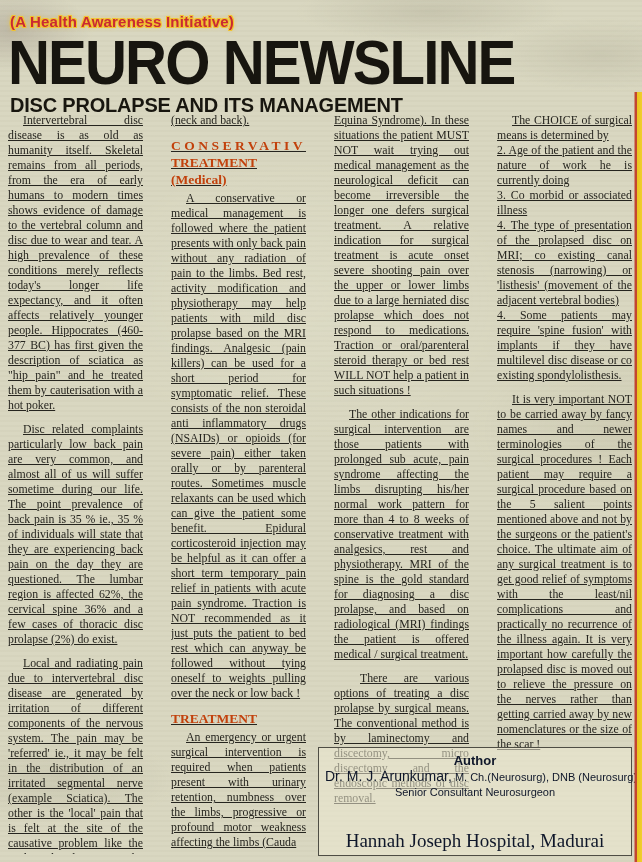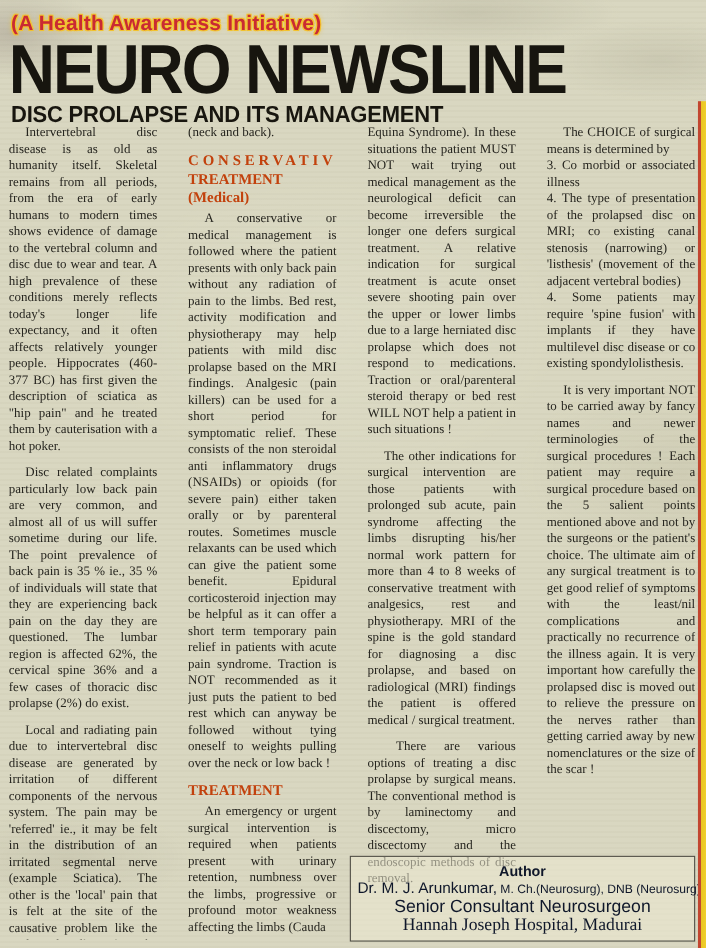--- a/index.html
+++ b/index.html
@@ -32,21 +32,21 @@
   
   .edge-strip {
     position:absolute; right:0; top:92px; bottom:0; width:8px;
     background:linear-gradient(to right, rgba(0,0,0,0) 0px, #c24630 1px, #c24630 3px, #e9c41f 3px, #f0cf2e 8px);
   }
 
   .masthead { position:relative; padding:12px 8px 0 10px; }
 
   .initiative {
     font-family:"Liberation Sans", sans-serif;
-    font-weight:bold; font-size:19px; line-height:20px;
+    font-weight:bold; font-size:15px; line-height:20px;
     color:#c92a33;
     letter-spacing:0.2px;
     text-shadow:
       1px 1px 0 #f2c22e, -1px -1px 0 #f2c22e, 1px -1px 0 #f2c22e, -1px 1px 0 #f2c22e,
       0 0 5px rgba(242,194,46,0.95);
     width:max-content;
   }
 
   .title {
     margin:1px 0 0 -2px;
@@ -62,21 +62,21 @@
     margin:2px 0 0 0;
     font-family:"Liberation Sans", sans-serif;
     font-weight:bold; font-size:20px; line-height:22px;
     letter-spacing:-0.2px;
     color:#18160f;
     transform:scaleY(1.05); transform-origin:left top;
   }
 
   .columns {
     position:absolute; left:8px; right:10px; top:113px; bottom:8px;
-    display:flex; gap:28px;
+    display:flex; gap:28px;text-decoration:underline;
   }
   .col {
     flex:1 1 0; min-width:0;
     font-size:11.8px; line-height:15px;
     text-align:justify;
     overflow:hidden;
   }
   .para { margin:0 0 9px 0; }
   .para:last-child { margin-bottom:0; }
   .indent { text-indent:15px; }
@@ -98,22 +98,22 @@
     border:1.5px solid #4e4d44;
     background:rgba(236,233,210,0.55);
     padding:5px 6px 6px 6px;
     text-align:center;
     font-family:"Liberation Sans", sans-serif;
     color:#0f172a;
   }
   .author-heading { font-weight:bold; font-size:13px; line-height:15px; }
   .author-name-line { font-size:11px; line-height:16px; white-space:nowrap; }
   .author-name { font-weight:normal; font-size:14px; }
-  .author-role { font-size:16px; line-height:15px; }
-  .author-hospital { font-family:"Liberation Serif", serif; font-size:16px; line-height:17px; }
+  .author-role { font-size:11px; line-height:15px; }
+  .author-hospital { font-family:"Liberation Serif", serif; font-size:19px; line-height:17px;margin-top:32px; }
 </style>
 </head>
 <body>
 
 <div class="page">
 
   <div class="texture"></div>
 
   <header class="masthead">
     <div class="initiative">(A Health Awareness Initiative)</div>
@@ -143,20 +143,21 @@
     </section>
 
     <section class="col">
       <p class="para">Equina Syndrome). In these situations the patient MUST NOT wait trying out medical management as the neurological deficit can become irreversible the longer one defers surgical treatment. A relative indication for surgical treatment is acute onset severe shooting pain over the upper or lower limbs due to a large herniated disc prolapse which does not respond to medications. Traction or oral/parenteral steroid therapy or bed rest WILL NOT help a patient in such situations !</p>
       <p class="para indent">The other indications for surgical intervention are those patients with prolonged sub acute, pain syndrome affecting the limbs disrupting his/her normal work pattern for more than 4 to 8 weeks of conservative treatment with analgesics, rest and physiotherapy. MRI of the spine is the gold standard for diagnosing a disc prolapse, and based on radiological (MRI) findings the patient is offered medical / surgical treatment.</p>
       <p class="para big-indent">There are various options of treating a disc prolapse by surgical means. The conventional method is by laminectomy and discectomy, micro discectomy and the endoscopic methods of disc removal.</p>
     </section>
 
     <section class="col">
       <p class="para indent list-item">The CHOICE of surgical means is determined by</p>
+      <p class="para list-item">2. Age of the patient and the nature of work he is currently doing</p>
       <p class="para list-item">3. Co morbid or associated illness</p>
       <p class="para list-item">4. The type of presentation of the prolapsed disc on MRI; co existing canal stenosis (narrowing) or 'listhesis' (movement of the adjacent vertebral bodies)</p>
       <p class="para list-item" style="margin-bottom:9px;">4. Some patients may require 'spine fusion' with implants if they have multilevel disc disease or co existing spondylolisthesis.</p>
       <p class="para indent">It is very important NOT to be carried away by fancy names and newer terminologies of the surgical procedures ! Each patient may require a surgical procedure based on the 5 salient points mentioned above and not by the surgeons or the patient's choice. The ultimate aim of any surgical treatment is to get good relief of symptoms with the least/nil complications and practically no recurrence of the illness again. It is very important how carefully the prolapsed disc is moved out to relieve the pressure on the nerves rather than getting carried away by new nomenclatures or the size of the scar !</p>
     </section>
 
   </main>
 
   <aside class="author-box">
     <div class="author-heading">Author</div>

